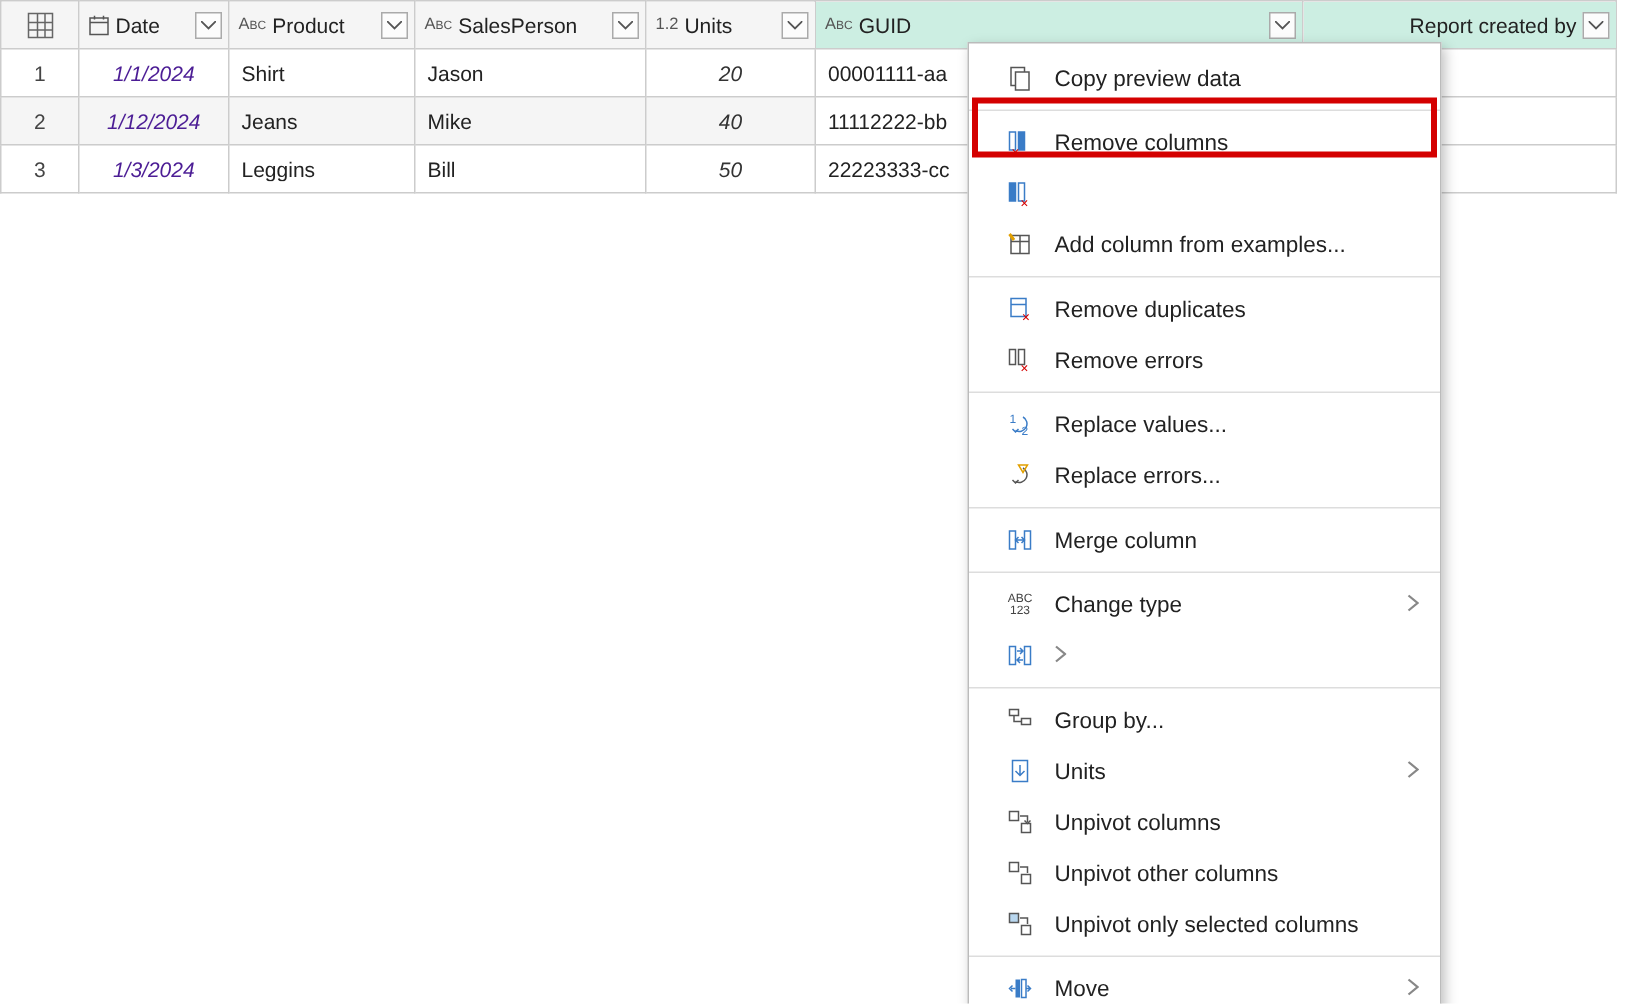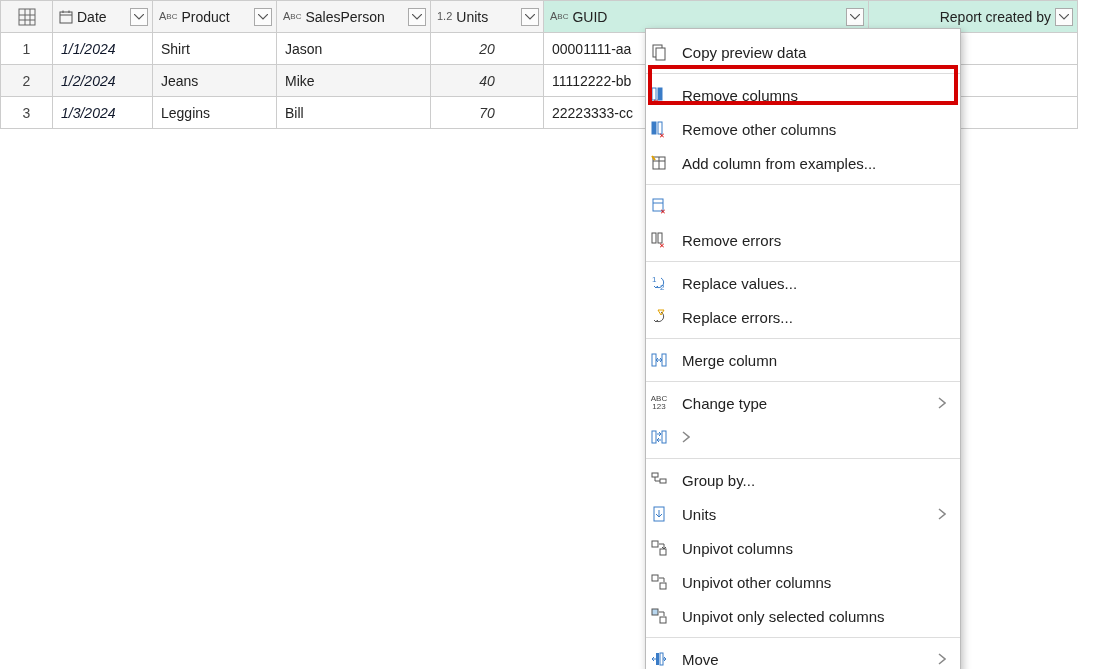--- a/index.html
+++ b/index.html
@@ -77,21 +77,21 @@
     }
     .corner-icon svg { display: block; }
 
     .row-index {
       text-align: center;
       background: #f5f5f5;
       color: #444;
     }
 
     .cell-text { padding: 0 8px; white-space: nowrap; overflow: hidden; text-overflow: clip; }
-    .cell-date { text-align: left; font-style: italic; color: #0f172a; }
+    .cell-date { text-align: center; font-style: italic; color: #4c1d95; }
     .cell-num { text-align: center; font-style: italic; color: #333; }
 
     .row-even td { background: #fff; }
     .row-odd td { background: #f5f5f5; }
     .row-even td.sel-col, .row-odd td.sel-col { background: #fff; }
 
     
     .context-menu {
       position: absolute;
       left: 645px;
@@ -99,21 +99,21 @@
       width: 316px;
       background: #fff;
       border: 1px solid #bbb;
       box-shadow: 2px 3px 8px rgba(0,0,0,0.25);
       padding: 6px 0;
     }
     .menu-item {
       display: flex;
       align-items: center;
       height: 34px;
-      padding: 0 14px 0 2px;
+      padding: 0 14px 0 23px;
       cursor: pointer;
       font-size: 15px;
       color: #222;
       gap: 12px;
     }
     .menu-icon {
       width: 22px;
       height: 22px;
       display: flex;
       align-items: center;
@@ -259,21 +259,21 @@
       <td class="sel-col">
           <div class="cell-text">00001111-aa</div>
         </td>
       <td class="sel-col">
           <div class="cell-text"></div>
         </td>
     </tr>
     <tr class="row-odd">
       <td class="row-index">2</td>
       <td>
-          <div class="cell-text cell-date">1/2/2024</div>
+          <div class="cell-text cell-date">1/12/2024</div>
         </td>
       <td>
           <div class="cell-text">Jeans</div>
         </td>
       <td>
           <div class="cell-text">Mike</div>
         </td>
       <td>
           <div class="cell-text cell-num">40</div>
         </td>
@@ -289,21 +289,21 @@
       <td>
           <div class="cell-text cell-date">1/3/2024</div>
         </td>
       <td>
           <div class="cell-text">Leggins</div>
         </td>
       <td>
           <div class="cell-text">Bill</div>
         </td>
       <td>
-          <div class="cell-text cell-num">70</div>
+          <div class="cell-text cell-num">50</div>
         </td>
       <td class="sel-col">
           <div class="cell-text">22223333-cc</div>
         </td>
       <td class="sel-col">
           <div class="cell-text"></div>
         </td>
     </tr>
   </tbody>
 </table>
@@ -334,21 +334,20 @@
   </div>
 
   <div class="menu-item">
     <span class="menu-icon">
       <svg width="18" height="18" viewBox="0 0 18 18">
           <rect x="2" y="2" width="4" height="12" fill="#3a7cc7" stroke="#3a7cc7"></rect>
           <rect x="8" y="2" width="4" height="12" fill="none" stroke="#3a7cc7"></rect>
           <text x="9" y="18" font-size="7" fill="#d40000">✕</text>
         </svg>
     </span>
-    <span class="menu-label">Remove other columns</span>
   </div>
 
   <div class="menu-item">
     <span class="menu-icon">
       <svg width="18" height="18" viewBox="0 0 18 18">
           <rect x="3" y="3" width="12" height="12" fill="none" stroke="#555"></rect>
           <line x1="3" y1="7" x2="15" y2="7" stroke="#555"></line>
           <line x1="9" y1="3" x2="9" y2="15" stroke="#555"></line>
           <path d="M2 2 L5 6" stroke="#e2a000" stroke-width="2"></path>
         </svg>
@@ -359,20 +358,21 @@
   <div class="menu-sep"></div>
 
   <div class="menu-item">
     <span class="menu-icon">
       <svg width="18" height="18" viewBox="0 0 18 18">
           <rect x="3" y="2" width="10" height="12" fill="none" stroke="#3a7cc7"></rect>
           <line x1="3" y1="6" x2="13" y2="6" stroke="#3a7cc7"></line>
           <text x="10" y="17" font-size="7" fill="#d40000">✕</text>
         </svg>
     </span>
+    <span class="menu-label">Remove duplicates</span>
   </div>
 
   <div class="menu-item">
     <span class="menu-icon">
       <svg width="18" height="18" viewBox="0 0 18 18">
           <rect x="2" y="2" width="4" height="10" fill="none" stroke="#555"></rect>
           <rect x="8" y="2" width="4" height="10" fill="none" stroke="#555"></rect>
           <text x="9" y="17" font-size="7" fill="#d40000">✕</text>
         </svg>
     </span>

